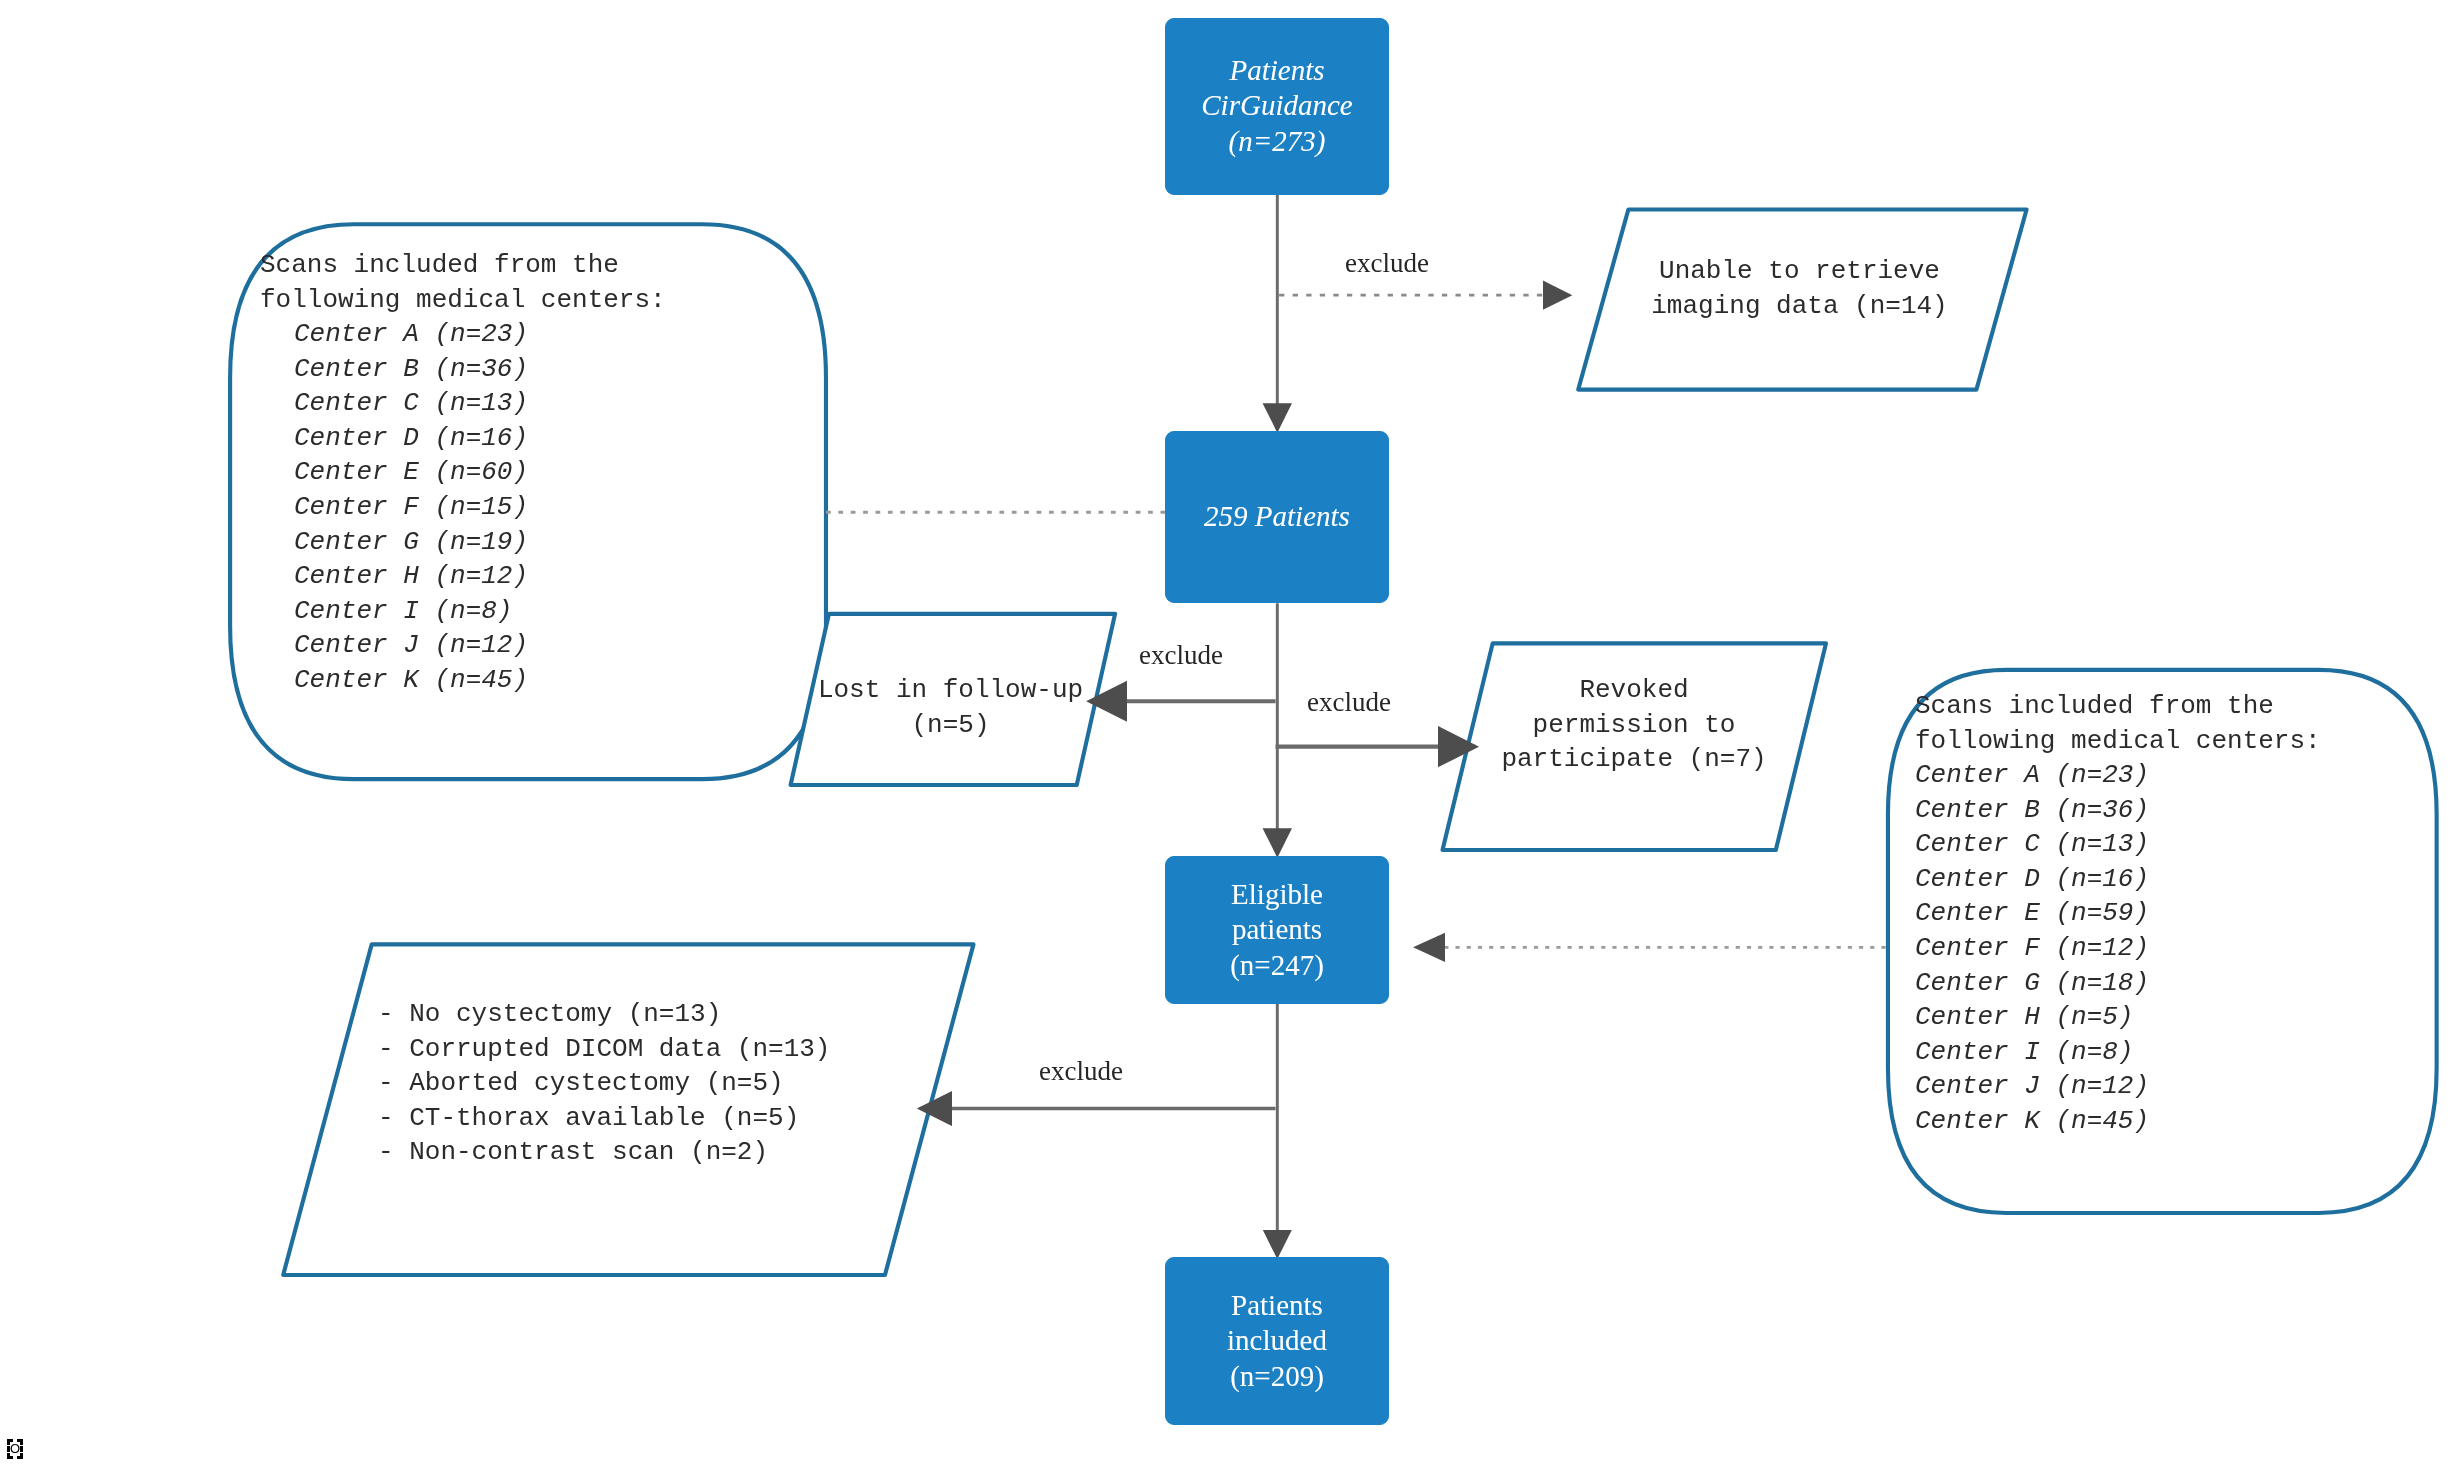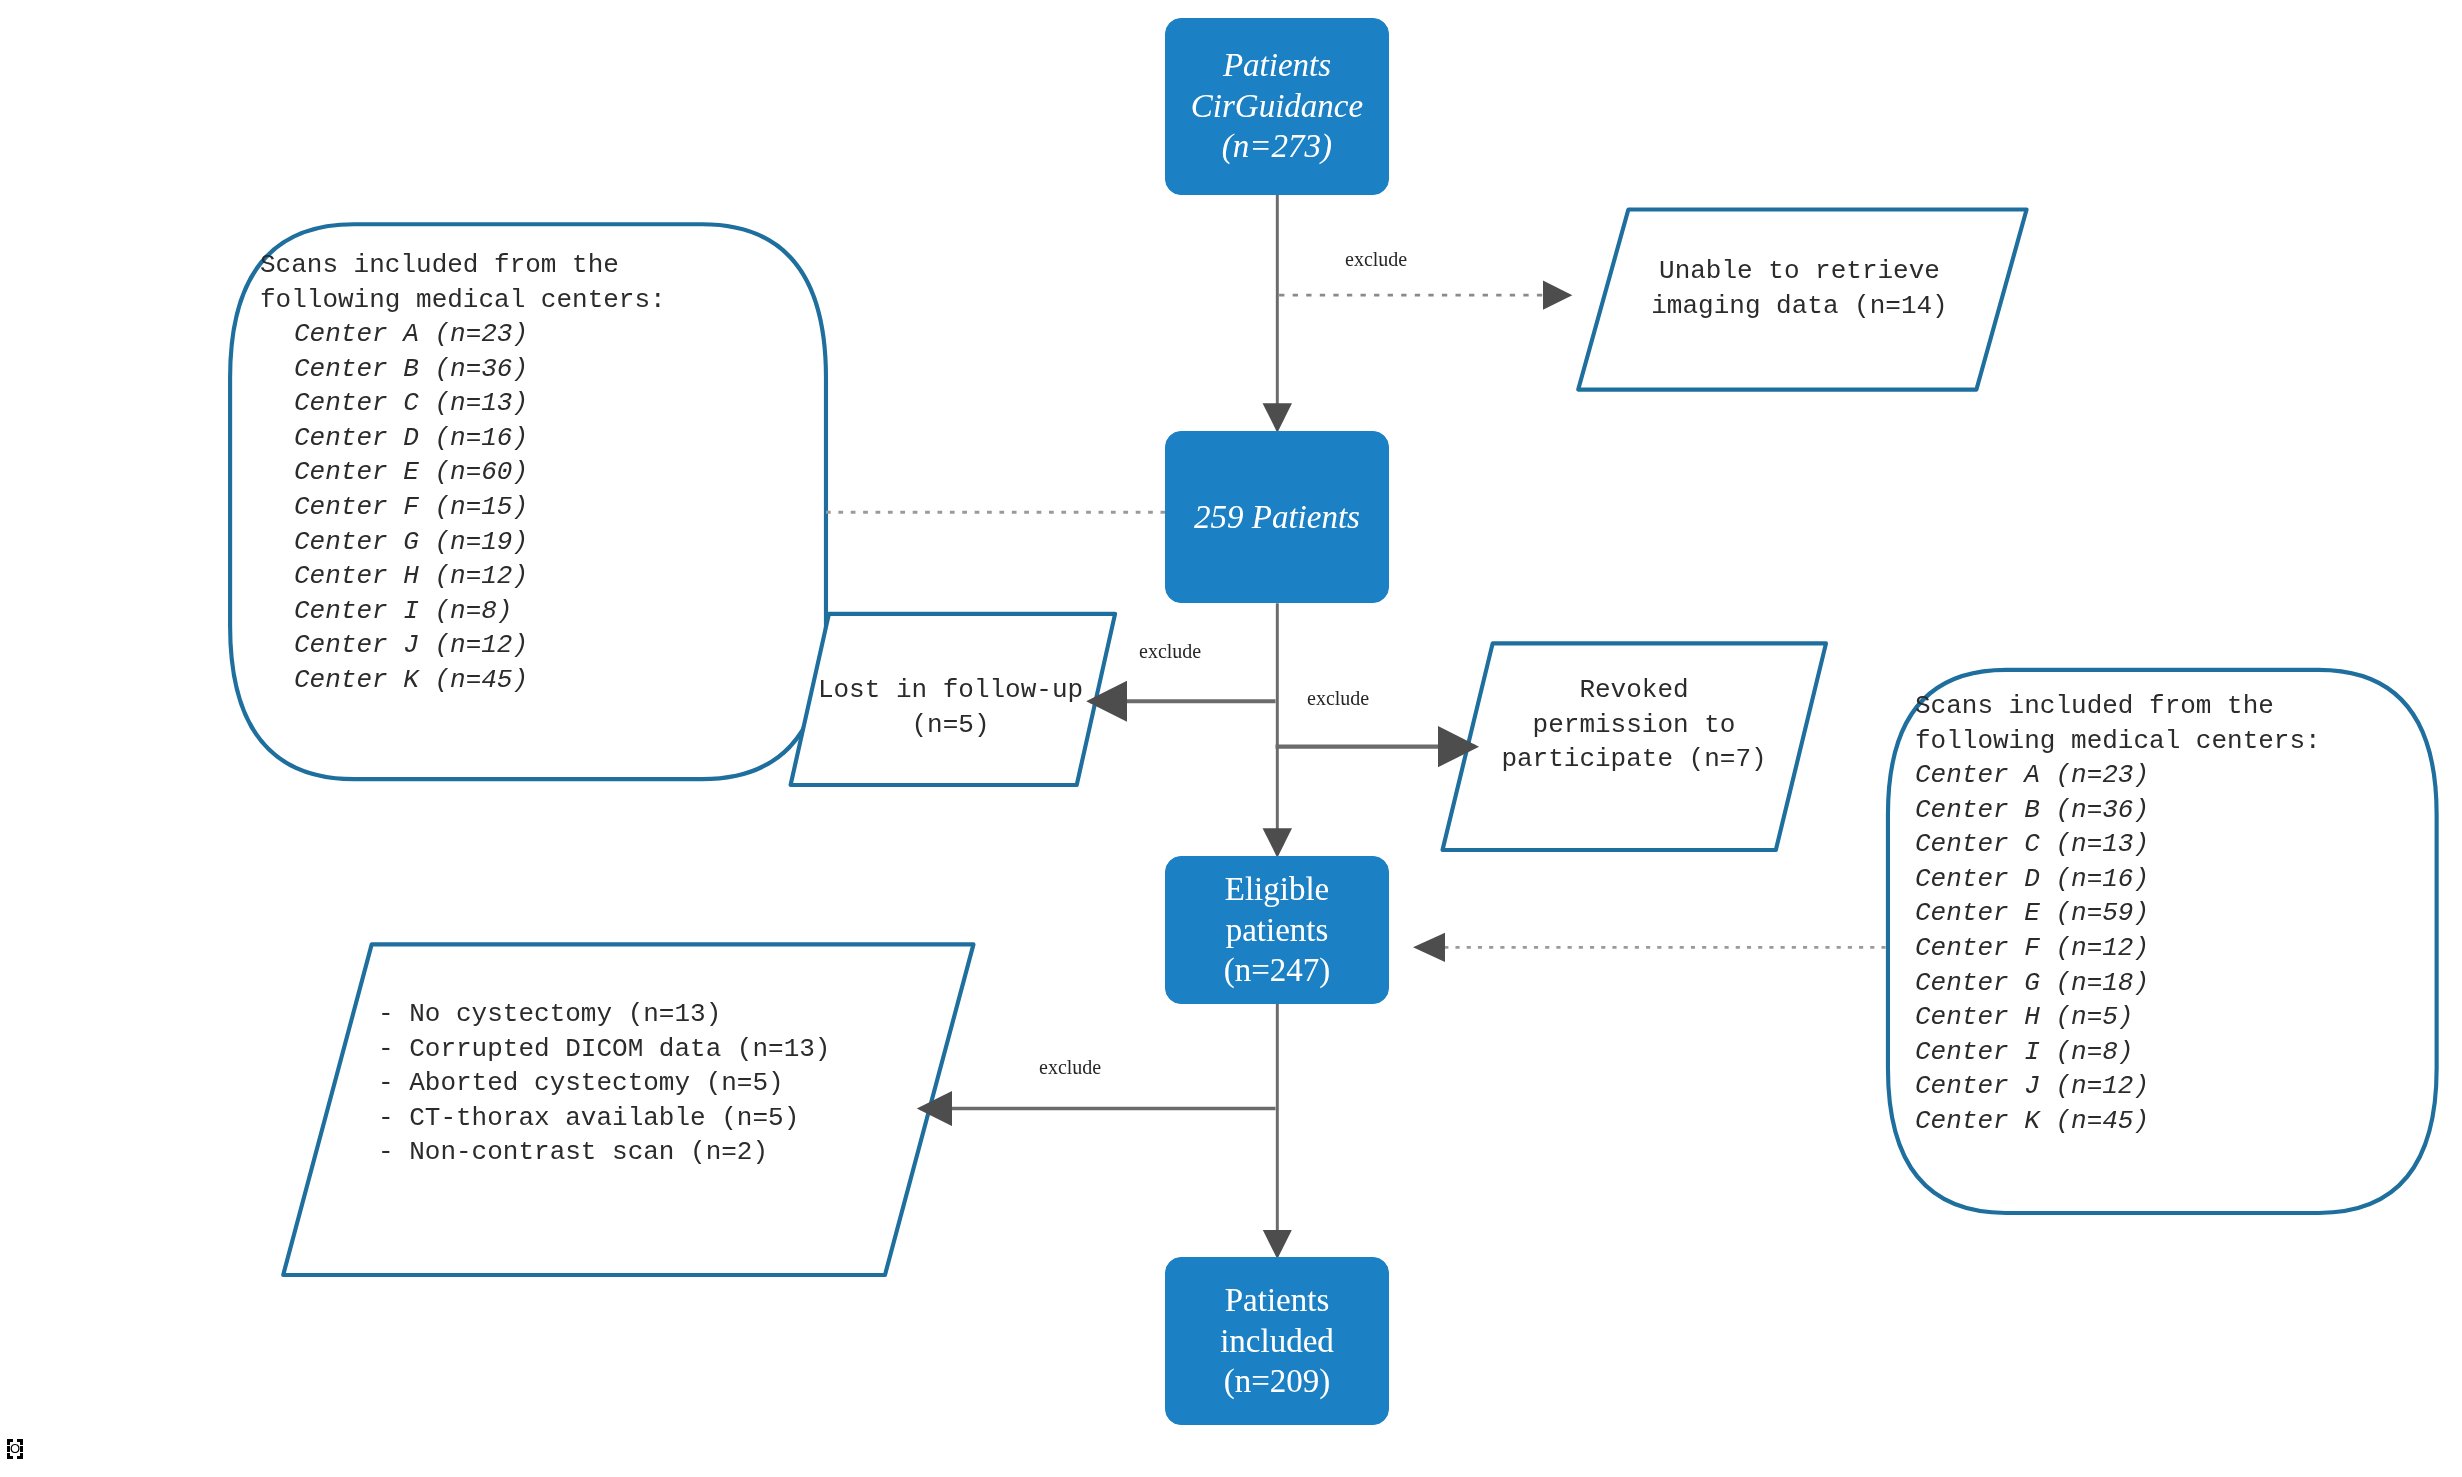--- a/index.html
+++ b/index.html
@@ -29,23 +29,23 @@
     box-sizing: border-box;
     display: flex;
     align-items: center;
     justify-content: center;
     text-align: center;
   }
   
   .blue-box {
     background: #1b80c4;
     border: 1.8px solid #1b80c4;
-    border-radius: 16px;
+    border-radius: 9px;
     color: #ffffff;
-    font-size: 33px;
+    font-size: 29px;
     line-height: 1.23;
     text-shadow: 0 0 0.6px rgba(255,255,255,0.25);
   }
   .blue-box.italic { font-style: italic; }
   .blue-box .txt { padding: 0 8.3px; }
   
   .shape-text {
     position: absolute;
     color: #2b2b2b;
     font-size: 26px;
@@ -63,21 +63,21 @@
   .center-row {
     font-style: italic;
     white-space: nowrap;
   }
   .indent { padding-left: 34px; }
   .bullet-row { white-space: nowrap; }
   
   .edge-label {
     position: absolute;
     color: #262626;
-    font-size: 20px;
+    font-size: 27px;
     white-space: nowrap;
   }
   
   .obj-glyph {
     position: absolute;
     width: 16px;
     height: 20px;
     border: 3px dashed #000000;
     box-sizing: border-box;
     color: #000;

